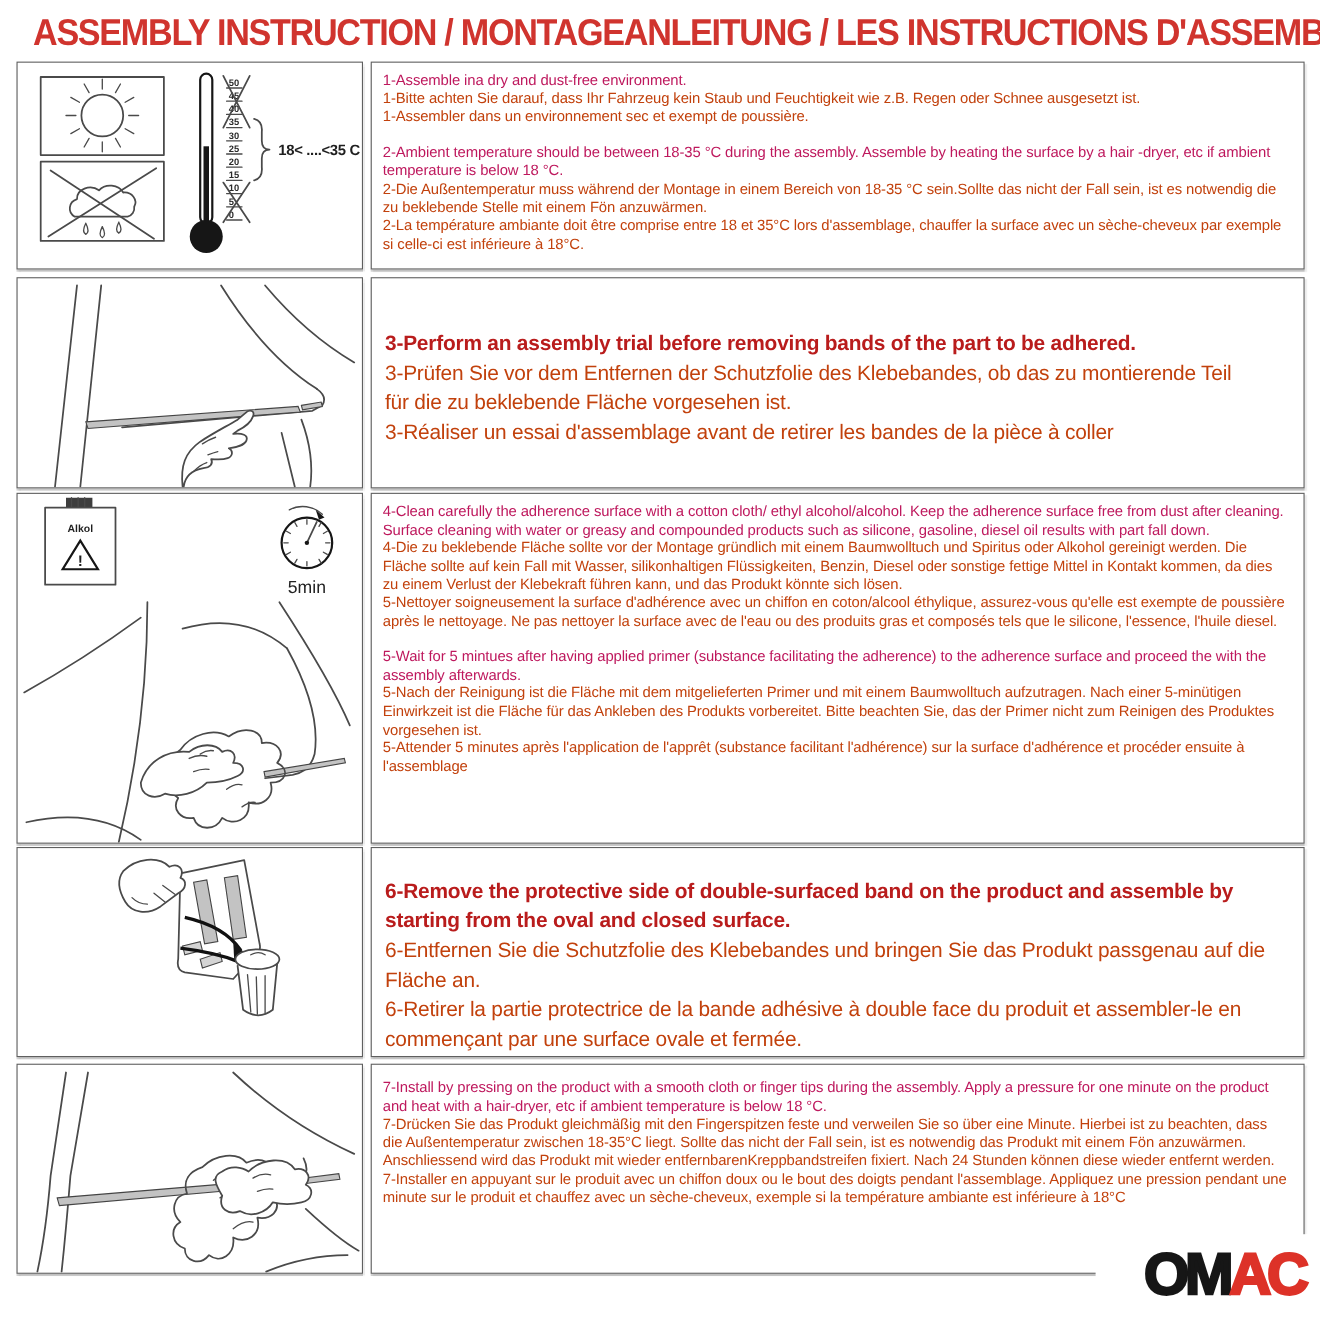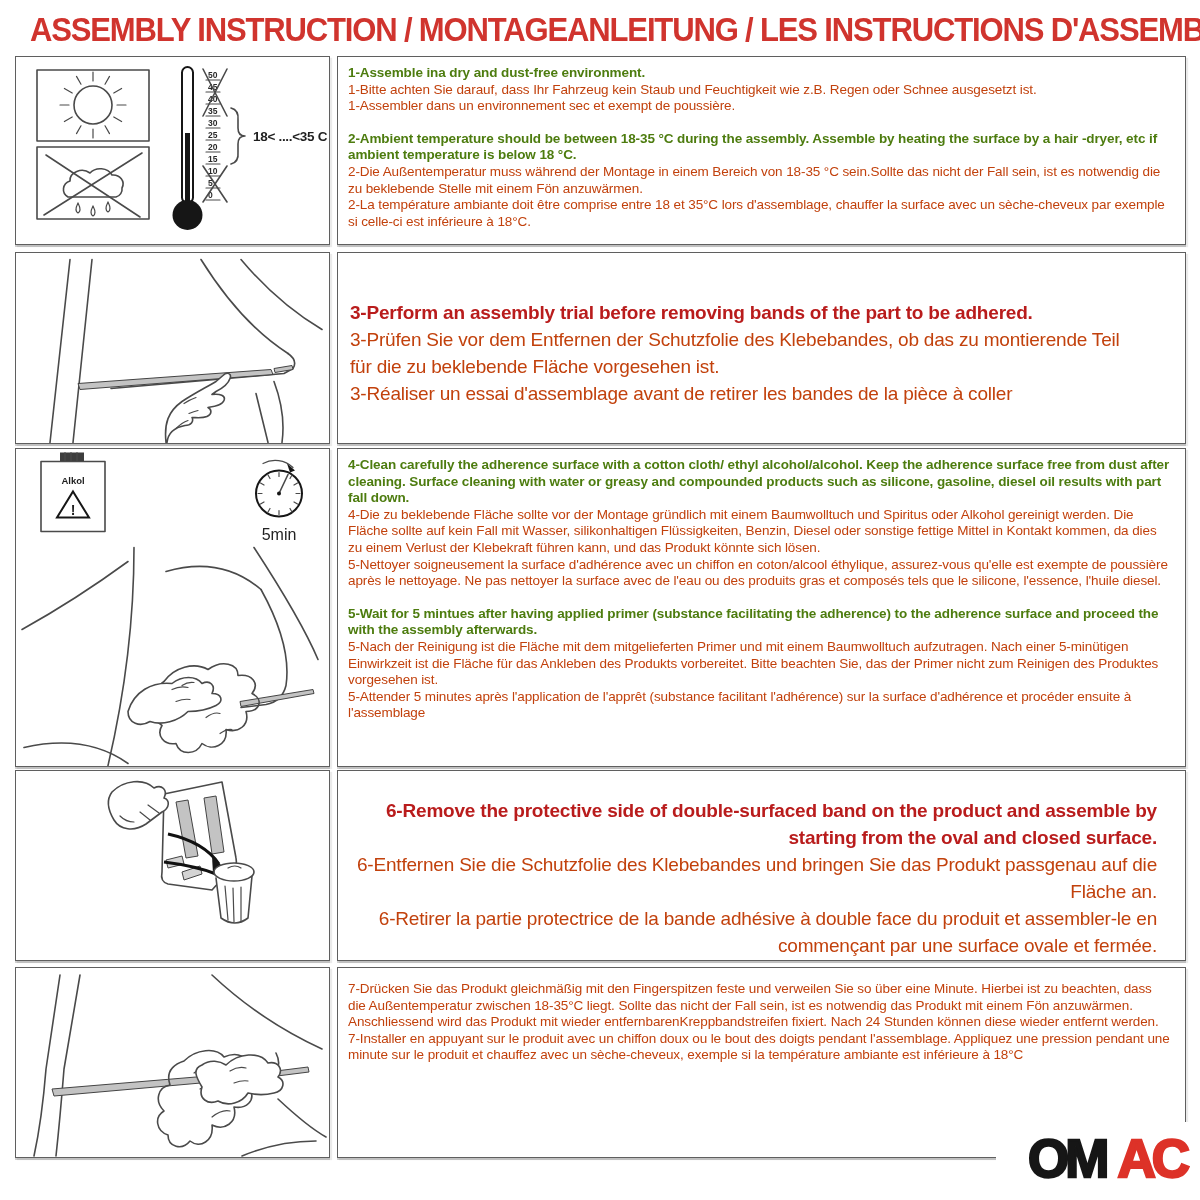--- a/index.html
+++ b/index.html
@@ -28,25 +28,25 @@
   .r1 { top:56px;  height:189px; }
   .r2 { top:252px; height:192px; }
   .r3 { top:448px; height:319px; }
   .r4 { top:770px; height:191px; }
   .r5 { top:967px; height:191px; }
 
   .t-small { padding:8px 12px 0 10px; }
   .t-small p {
     font-size:13.5px; line-height:16.6px; color:#c2410c; letter-spacing:-0.1px;
   }
-  .t-small p.b { font-weight:bold; color:#4d7c0f; }
+  .t-small p.b { font-weight:normal; color:#be185d; }
   .t-small p.gap { margin-top:16px; }
 
   .t-large { padding:46px 65px 0 12px; }
-  .t-large.t4 { padding:26px 28px 0 12px;text-align:right; }
+  .t-large.t4 { padding:26px 12px 0 12px; }
   .t-large p { font-size:19px; line-height:27px; color:#c2410c; letter-spacing:-0.2px; }
   .t-large p.b { font-weight:bold; color:#b91c1c; }
 
   svg { display:block; width:100%; height:100%; }
   .ln   { fill:none; stroke:#4a4a4a; stroke-width:1.6; stroke-linecap:round; stroke-linejoin:round; }
   .ln2  { fill:none; stroke:#4a4a4a; stroke-width:1.2; stroke-linecap:round; }
   .dark { fill:none; stroke:#161616; stroke-width:2; }
   .fillw { fill:#ffffff; }
   .fillg { fill:#c3c3c3; }
   .fillb { fill:#161616; stroke:none; }
@@ -54,21 +54,21 @@
   .range-lbl { font-size:13.5px; fill:#1f1f1f; font-weight:bold; letter-spacing:-0.3px; }
   .svg-lbl { font-weight:bold; fill:#1f1f1f; }
 
   .logo {
     position:absolute; left:996px; top:1122px; width:196px; height:72px;
     background:#fff; display:flex; align-items:center; justify-content:flex-end;
     font-weight:bold; font-size:53px; letter-spacing:-4px; padding-right:6px;
     -webkit-text-stroke:2.4px;
   }
   .logo .blk { color:#161616; -webkit-text-stroke-color:#161616; }
-  .logo .red { color:#dd3228;margin-left:12px; -webkit-text-stroke-color:#dd3228; }
+  .logo .red { color:#dd3228; -webkit-text-stroke-color:#dd3228; }
 </style>
 </head>
 <body>
 
 <div class="page">
 
   <h1 class="doc-title">ASSEMBLY INSTRUCTION / MONTAGEANLEITUNG / LES INSTRUCTIONS D'ASSEMBLAGE</h1>
 
   <div class="box illu r1">
     <svg viewBox="0 0 313 187">
@@ -226,20 +226,21 @@
       <g>
         <path class="ln" fill="#cccccc" d="M168,92 C180,80 200,78 208,88 C222,82 234,88 230,100 C244,102 246,114 234,120 C240,132 230,140 218,138 C222,154 208,162 196,156 C198,172 184,180 174,172 C166,182 152,178 152,166 C140,162 138,148 148,142 C138,132 142,118 154,116 C150,104 156,96 168,92 Z"></path>
         <path class="ln2" d="M178,104 q10,-8 18,-6 M184,120 q8,-6 16,-4 M196,148 q10,-8 18,-6"></path>
         <path class="ln fillw" d="M210,96 C222,84 244,82 252,94 C262,92 268,100 262,108 C270,112 268,122 258,124 C250,126 240,126 232,124 C226,134 212,138 202,132 C192,136 182,130 186,118 C180,108 176,100 186,96 C194,90 204,92 210,96 Z"></path>
         <path class="ln2" d="M214,102 q8,-5 16,-3 M218,114 q8,-3 14,-2"></path>
       </g>
       <path class="ln" d="M262,130 Q292,158 310,168 M226,187 Q262,172 300,172"></path>
     </svg>
   </div>
   <div class="box txt r5 t-small" style="padding-top:13px;">
+    <p class="b">7-Install by pressing on the product with a smooth cloth or finger tips during the assembly. Apply a pressure for one minute on the product and heat with a hair-dryer, etc if ambient temperature is below 18 °C.</p>
     <p>7-Drücken Sie das Produkt gleichmäßig mit den Fingerspitzen feste und verweilen Sie so über eine Minute. Hierbei ist zu beachten, dass die Außentemperatur zwischen 18-35°C liegt. Sollte das nicht der Fall sein, ist es notwendig das Produkt mit einem Fön anzuwärmen. Anschliessend wird das Produkt mit wieder entfernbarenKreppbandstreifen fixiert. Nach 24 Stunden können diese wieder entfernt werden.</p>
     <p>7-Installer en appuyant sur le produit avec un chiffon doux ou le bout des doigts pendant l'assemblage. Appliquez une pression pendant une minute sur le produit et chauffez avec un sèche-cheveux, exemple si la température ambiante est inférieure à 18°C</p>
   </div>
 
   <div class="logo">
     <span class="blk">OM</span>
       <span class="red">AC</span>
   </div>
 
 </div>

